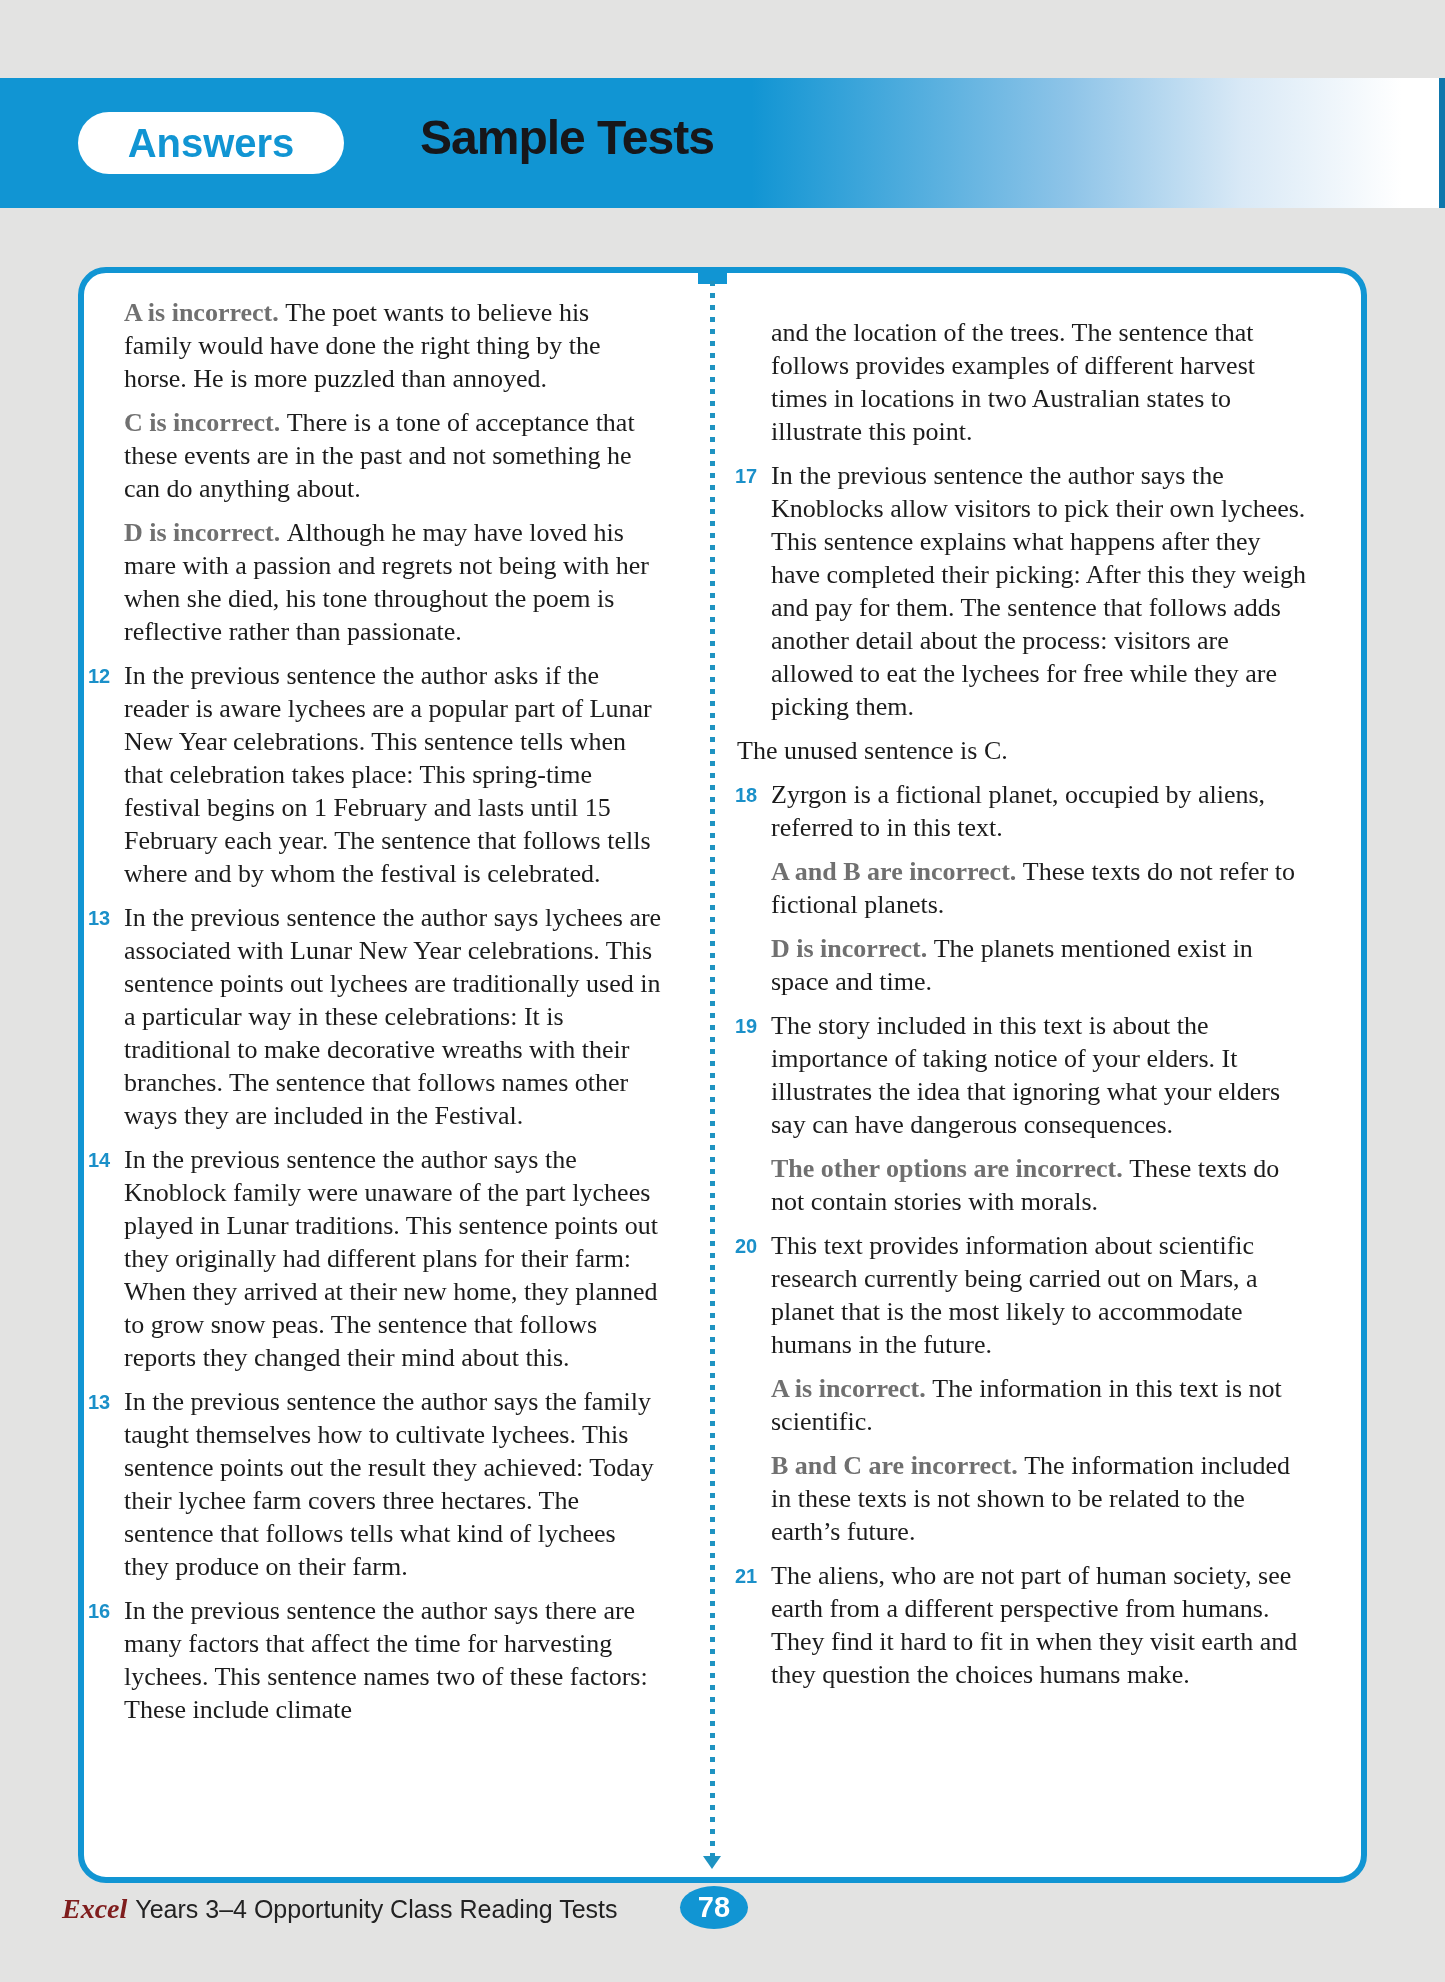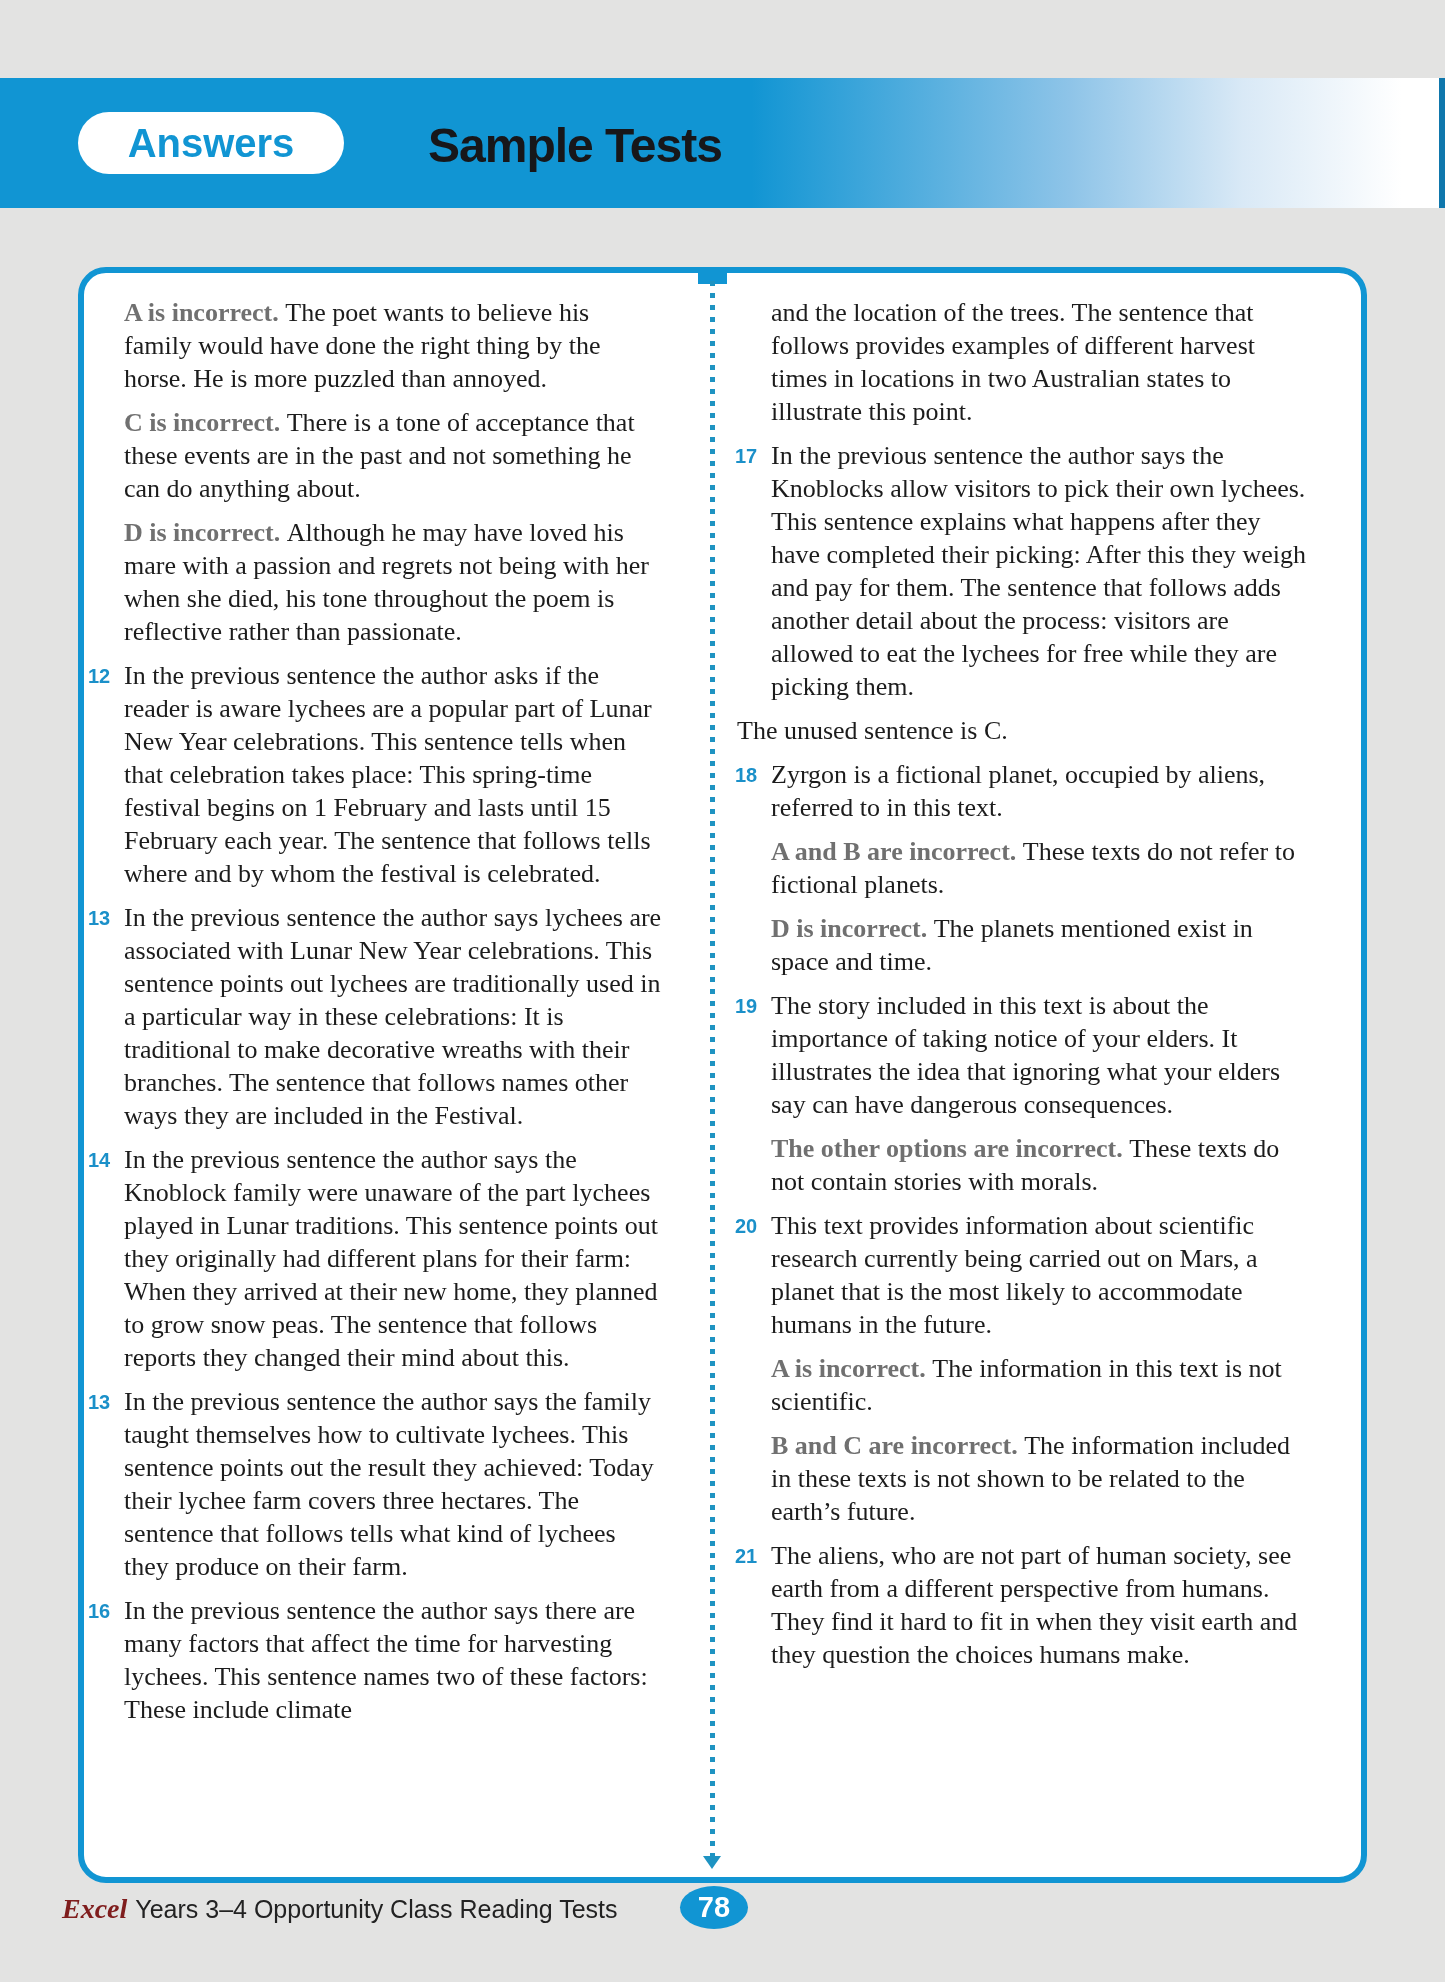--- a/index.html
+++ b/index.html
@@ -9,37 +9,37 @@
   .page { position:absolute; inset:0; width:1445px; height:1982px; overflow:hidden; }
 
   
   .header-band { position:absolute; left:0; top:78px; width:1445px; height:130px;
     background:linear-gradient(to right, #1195d3 0%, #1195d3 52%, #8ec4e8 74%, #d9e9f6 86%, #ffffff 97%); }
   .header-strip { position:absolute; right:0; top:0; width:6px; height:130px; background:#0f77ac; }
   .answers-pill { position:absolute; left:78px; top:34px; width:266px; height:62px;
     background:#ffffff; border-radius:32px; display:flex; align-items:center; justify-content:center;text-align:right; }
   .answers-pill span { color:#1195d3; font-family:"Liberation Sans", sans-serif;
     font-weight:700; font-size:40px; letter-spacing:0px; }
-  .header-title { position:absolute; left:420px; top:32px; margin:8px; color:#17171a;
+  .header-title { position:absolute; left:420px; top:32px; margin:0; color:#17171a;
     font-family:"Liberation Sans", sans-serif; font-weight:700; font-size:48px; letter-spacing:-1px; }
 
   
   .content-box { position:absolute; left:78px; top:267px; width:1289px; height:1616px;
     background:#ffffff; border:6px solid #1195d3; border-radius:28px; box-sizing:border-box; }
 
   .divider { position:absolute; left:710px; top:281px; width:5px; height:1584px;
     background:repeating-linear-gradient(to bottom, #1e93c2 0px, #1e93c2 5px, transparent 5px, transparent 12px); }
   .divider-tab-top { position:absolute; left:698px; top:269px; width:29px; height:15px; background:#1195d3; }
   .divider-arrow-bottom { position:absolute; left:703px; top:1856px; width:0; height:0;
     border-left:9px solid transparent; border-right:9px solid transparent; border-top:13px solid #1e93c2; }
 
   
   .col { position:absolute; top:296px; color:#1c1c1c; font-size:26px; line-height:33px; }
   .col-left  { left:90px;  width:572px; }
-  .col-right { left:737px; width:574px; }
+  .col-right { left:737px; width:574px;margin-top:20px; }
 
   .block { position:relative; padding-left:34px; margin-bottom:11px; }
   .block.flush { padding-left:0; }
   .num { position:absolute; left:-2px; top:1px; color:#1b90c9;
     font-family:"Liberation Sans", sans-serif; font-weight:700; font-size:20px; }
   .lead { font-weight:700; color:#707070; }
 
   
   .footer { position:absolute; left:62px; top:1893px; font-size:25px; color:#222;
     font-family:"Liberation Sans", sans-serif; }

